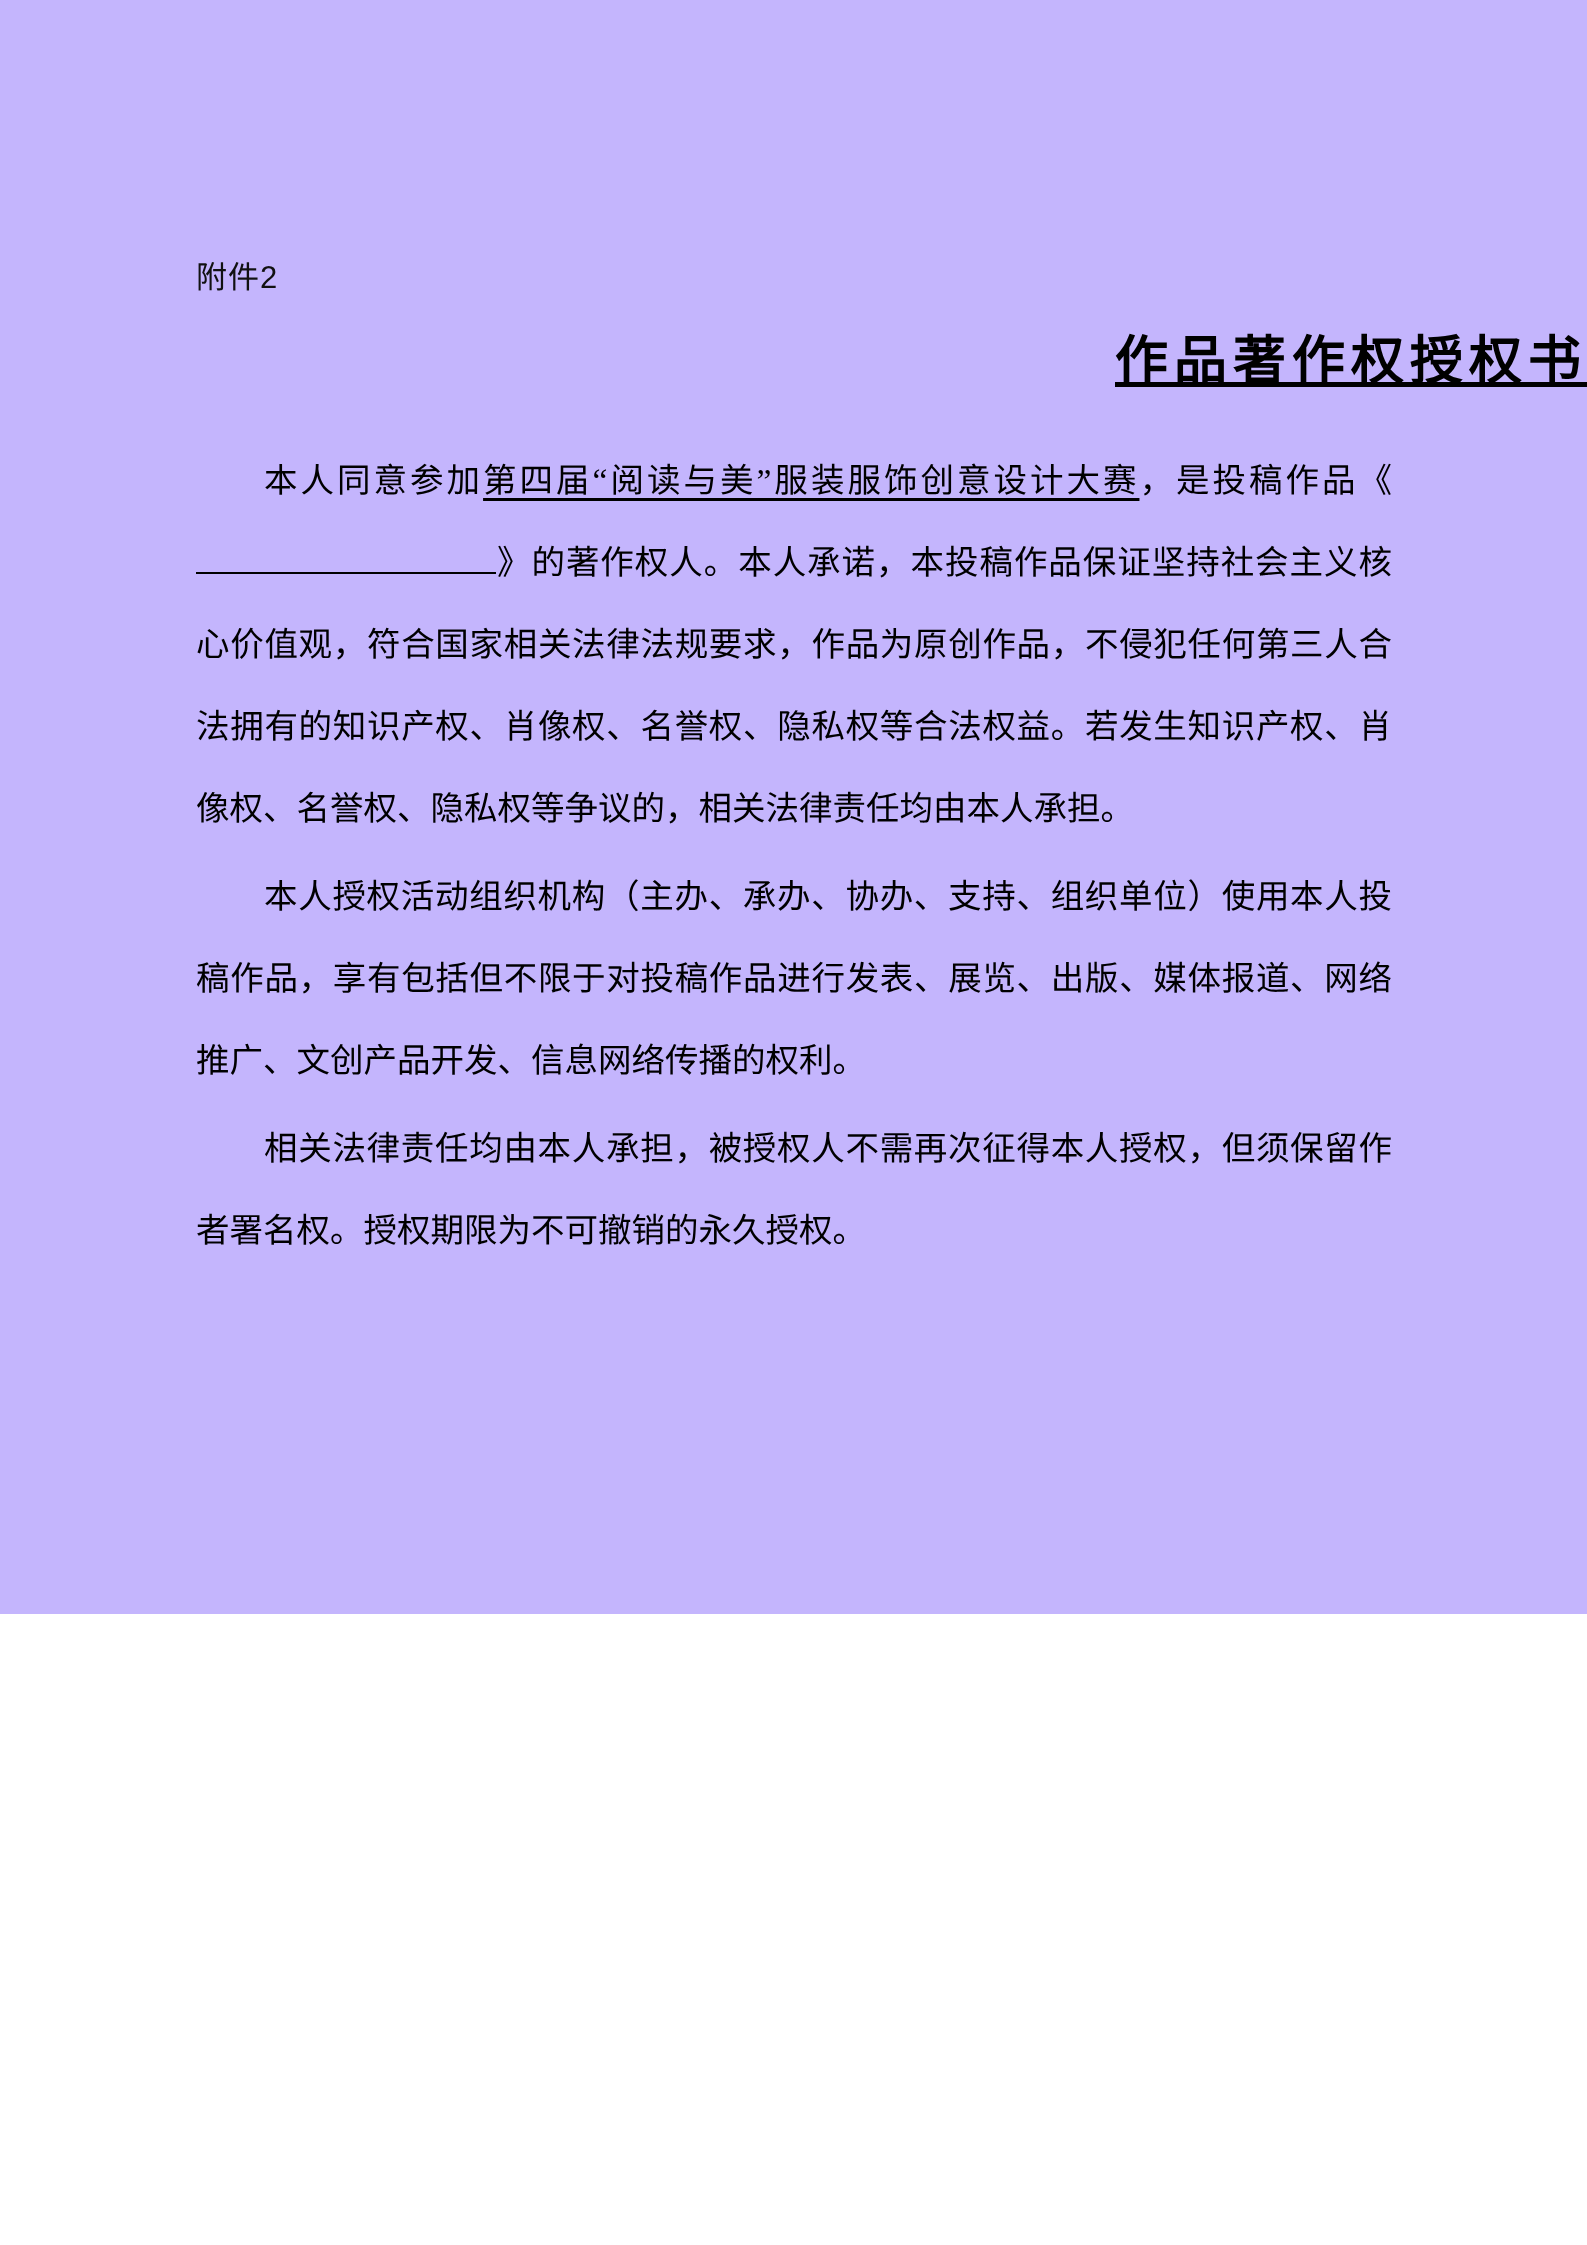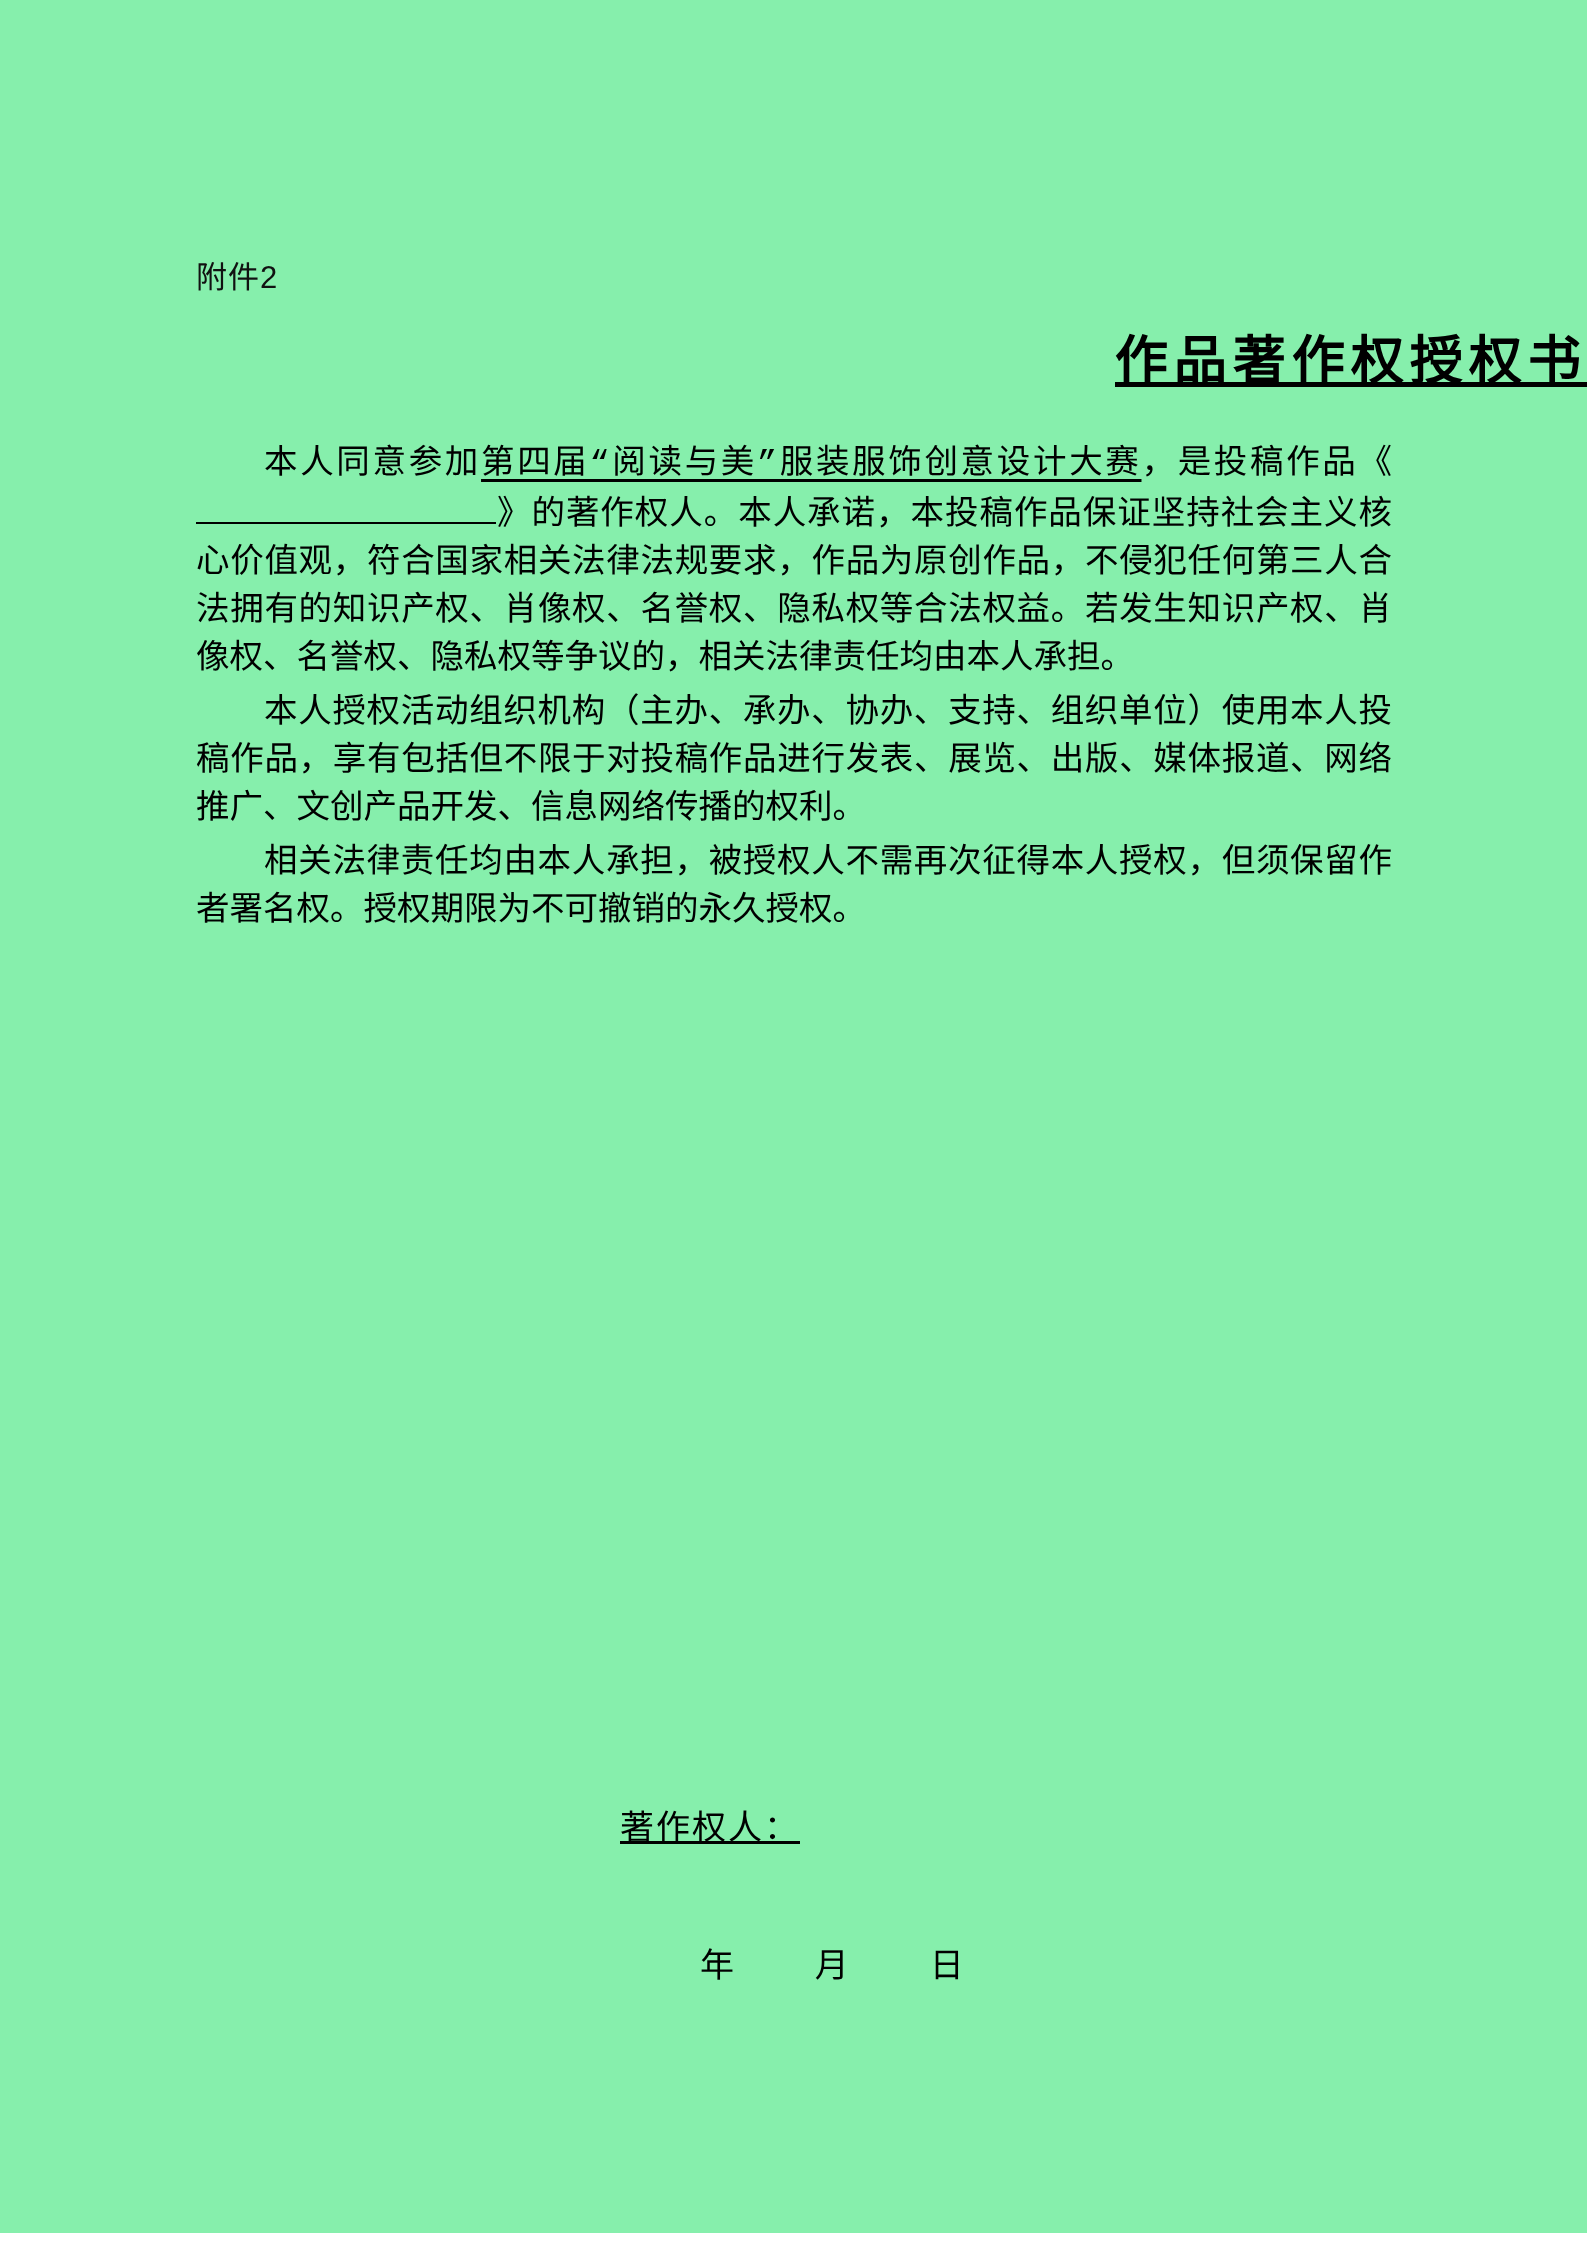--- a/index.html
+++ b/index.html
@@ -12,22 +12,22 @@
     height: 2245px;
     position: relative;
     font-family: "DejaVu Serif", "Liberation Serif", serif;
     color: #000000;
   }
   .page {
     position: absolute;
     top: 0;
     left: 0;
     width: 1587px;
-    height: 2233px;
-    background: #86efac;
+    height: 1614px;
+    background: #c4b5fd;
     overflow: hidden;
   }
   .attachment-label {
     position: absolute;
     left: 196px;
     top: 252px;
     font-family: "Liberation Sans", "DejaVu Sans", sans-serif;
     font-size: 31px;
     letter-spacing: 1px;
     color: #111;
@@ -43,25 +43,25 @@
     font-weight: bold;
     letter-spacing: 6px;
     color: #000;
     text-decoration: underline;
   }
   .body-block {
     position: absolute;
     left: 196px;
     width: 1196px;
     font-size: 33.5px;
-    line-height: 48px;
+    line-height: 82px;
     text-align: justify;
     text-justify: inter-ideograph;
     color: #000;
-    font-family: Liberation Mono, monospace;
+    font-family: Liberation Serif, serif;
   }
   .para {
     margin: 0 0 6px 0;
     text-indent: 68px;
     text-align: justify;
     text-justify: inter-ideograph;
   }
   .underline-text {
     text-decoration: underline;
     text-underline-offset: 6px;

